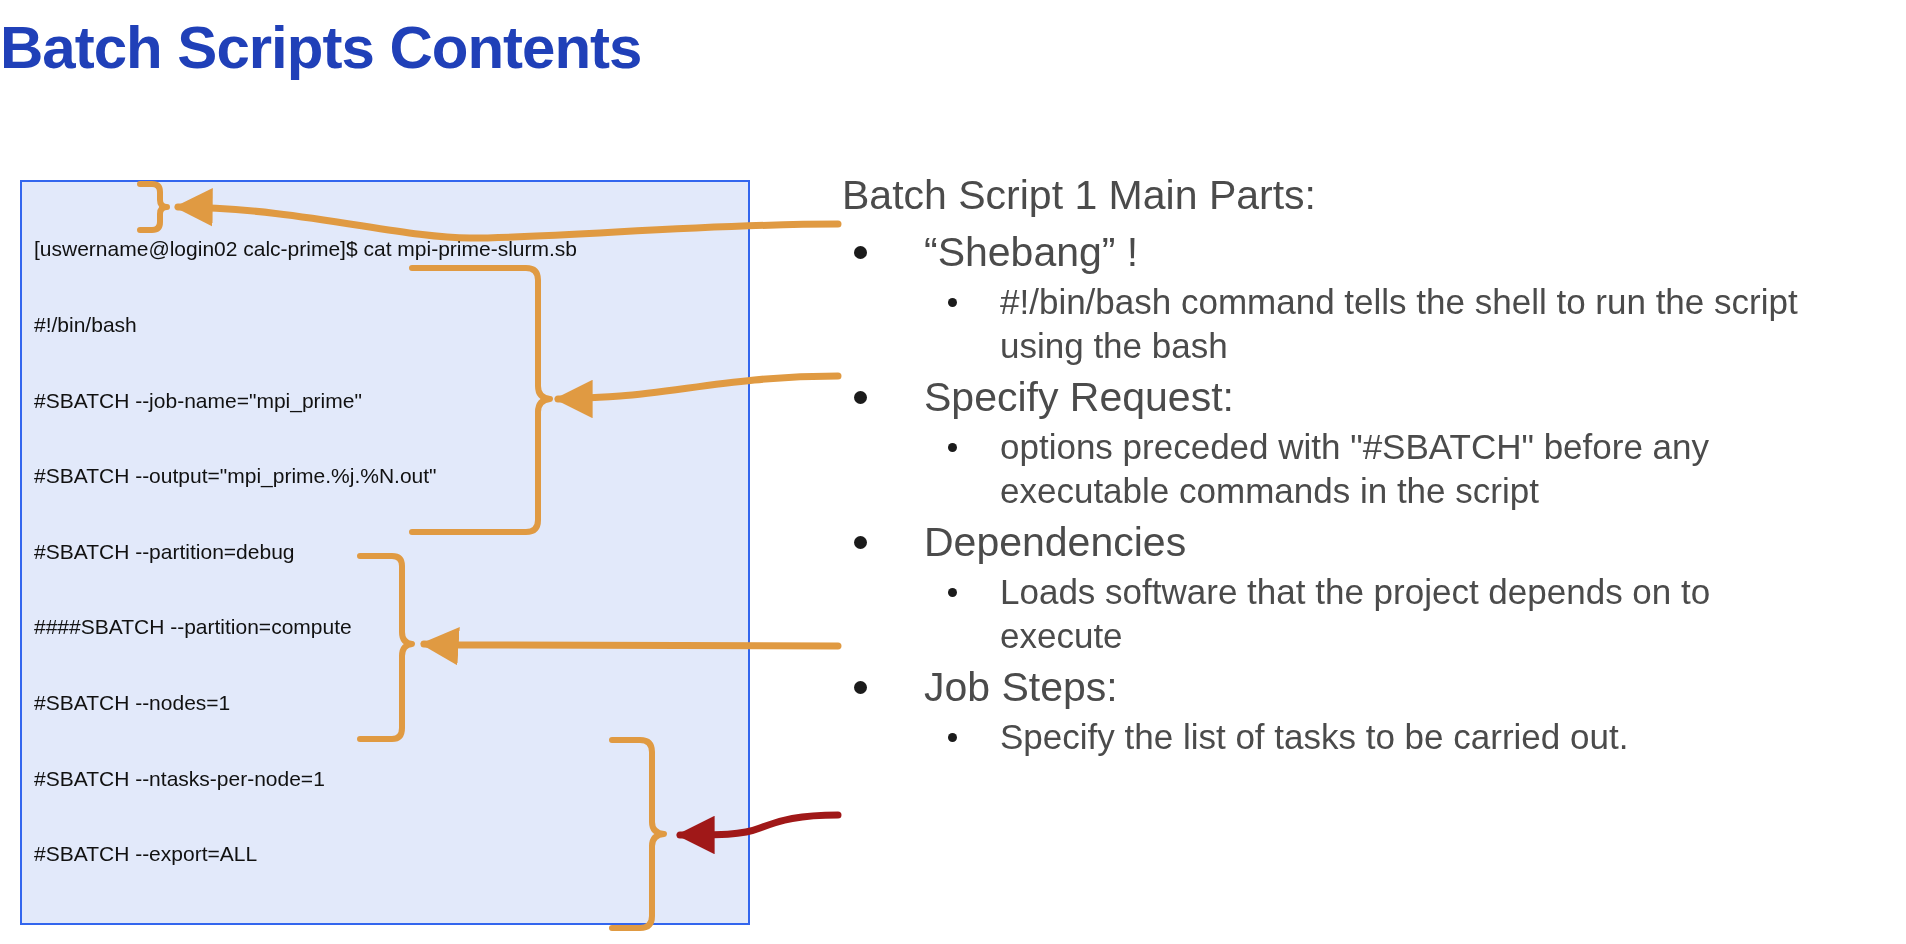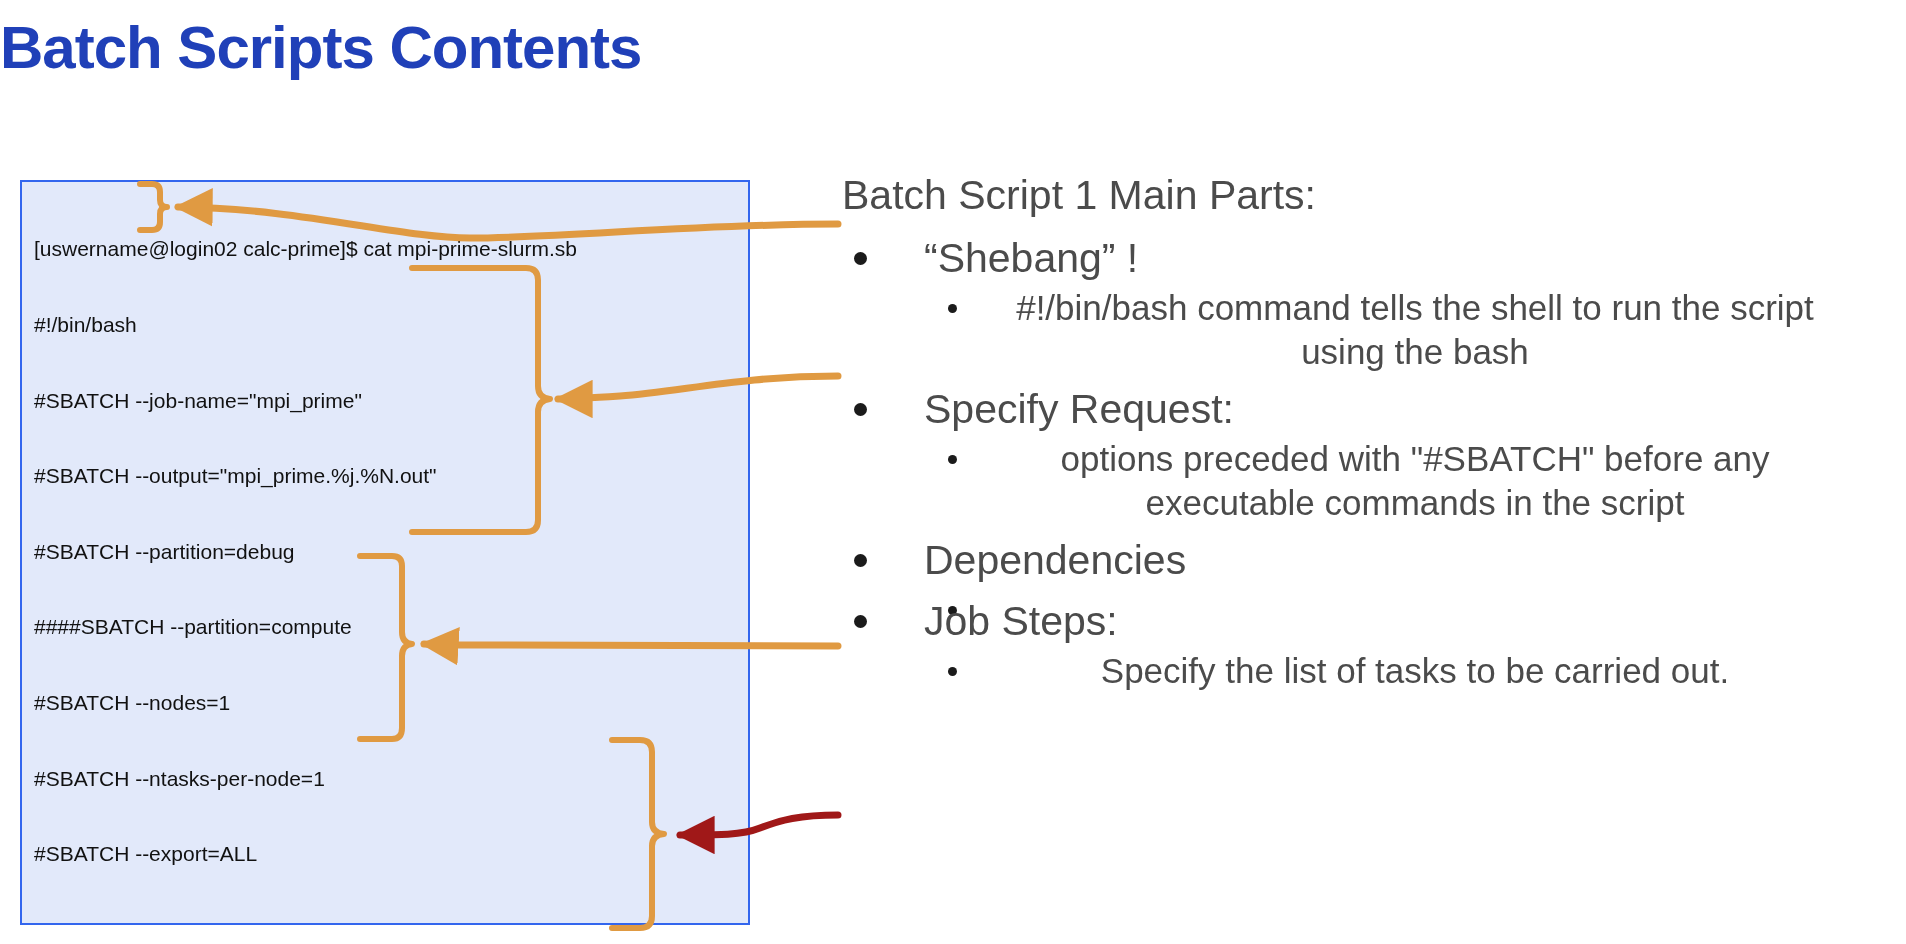--- a/index.html
+++ b/index.html
@@ -73,41 +73,40 @@
     line-height: 55px;
     color: #4b4b4b;
     margin: 0 0 4px 12px;
     white-space: nowrap;
   }
   .bullet-l1 {
     position: relative;
     font-size: 41px;
     line-height: 51px;
     color: #4b4b4b;
-    margin: 10px 0 2px 0;
+    margin: 4px 0 2px 0;
     padding-left: 94px;
     white-space: nowrap;
   }
   .bullet-l1 .dot {
     position: absolute;
     left: 24px;
     top: 19px;
     width: 13px;
     height: 13px;
     border-radius: 50%;
     background: #1b1b1b;
   }
   .bullet-l2 {
     position: relative;
     font-size: 35px;
     line-height: 44px;
     color: #4b4b4b;
     margin: 0 0 2px 0;
     padding-left: 170px;
-    text-align: center;
   }
   .bullet-l2 .dot {
     position: absolute;
     left: 118px;
     top: 18px;
     width: 9px;
     height: 9px;
     border-radius: 50%;
     background: #1b1b1b;
   }
@@ -177,20 +176,21 @@
     <span class="dot"></span>
     <span class="txt">options preceded with "#SBATCH" before any executable commands in the script</span>
   </div>
 
   <div class="bullet-l1">
     <span class="dot"></span>
     <span>Dependencies</span>
   </div>
   <div class="bullet-l2">
     <span class="dot"></span>
+    <span class="txt">Loads software that the project depends on to execute</span>
   </div>
 
   <div class="bullet-l1">
     <span class="dot"></span>
     <span>Job Steps:</span>
   </div>
   <div class="bullet-l2">
     <span class="dot"></span>
     <span class="txt">Specify the list of tasks to be carried out.</span>
   </div>

